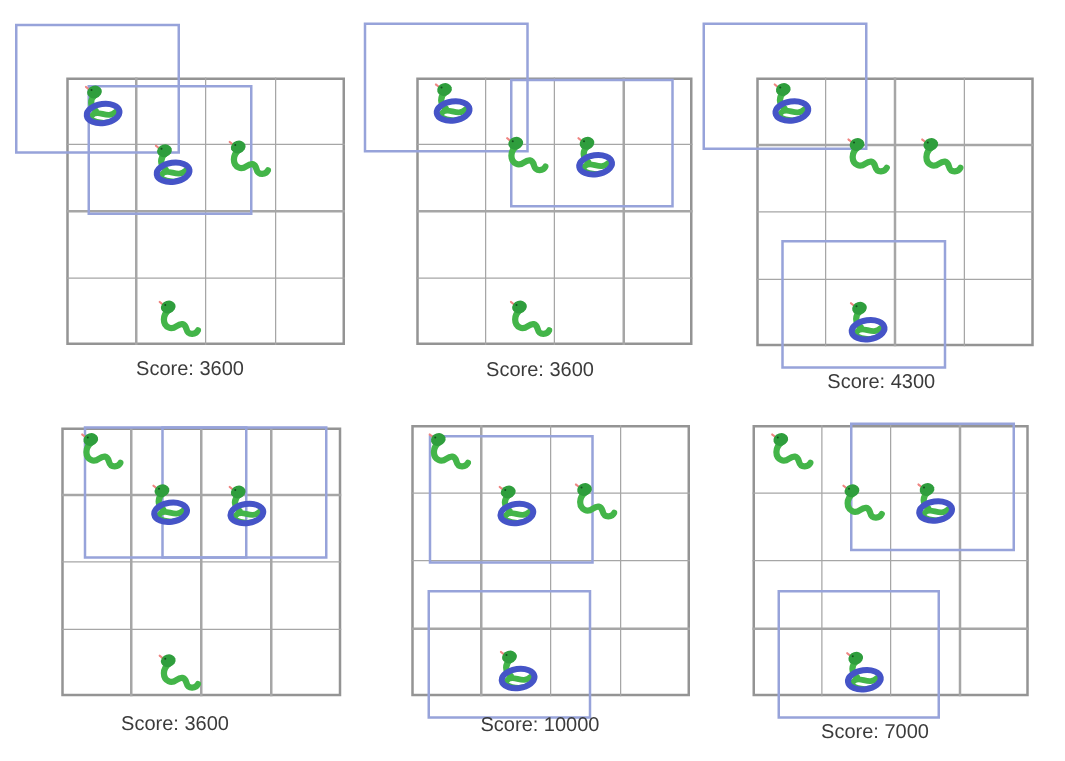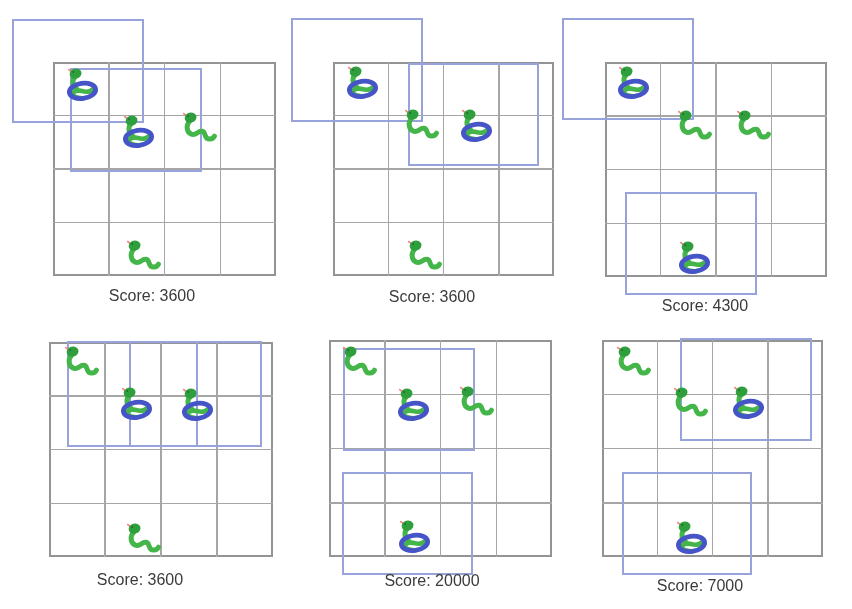--- a/index.html
+++ b/index.html
@@ -257,21 +257,21 @@
       </svg>
       <svg viewBox="0 0 40 40" class="snake" style="left: 394px; top: 517px;">
         <path d="M6.8 4.6 L11 8" stroke="#ef8683" stroke-width="1.8" stroke-linecap="round" fill="none"></path>
         <path d="M14.5 10.5 C9.5 14.5, 10 20, 14.5 23.5" fill="none" stroke="#43b549" stroke-width="5" stroke-linecap="round"></path>
         <path d="M11 29.5 C16 33.5, 26 33.5, 31 29.5" fill="none" stroke="#43b549" stroke-width="3.2" stroke-linecap="round"></path>
         <path d="M11.5 27.5 C16 21.5, 24 31, 30.5 24.5" fill="none" stroke="#43b549" stroke-width="4.6" stroke-linecap="round"></path>
         <ellipse cx="20.5" cy="25.8" rx="13.2" ry="7.6" fill="none" stroke="#4554c7" stroke-width="4.8" transform="rotate(-8 20.5 25.8)"></ellipse>
         <ellipse cx="13.6" cy="8.6" rx="6" ry="5" fill="#2f9e3d" transform="rotate(-18 13.6 8.6)"></ellipse>
         <circle cx="11.2" cy="7" r="0.8" fill="#14501e"></circle>
       </svg>
-      <div class="score" style="left: 432px; top: 581px;">Score: 20000</div>
+      <div class="score" style="left: 432px; top: 581px;">Score: 10000</div>
     </div>
     <div class="panel">
       <div class="grid-box" style="left: 602px; top: 340px; width: 221px; height: 217px;"></div>
       <div class="grid-line-v" style="left: 656.5px; top: 340px; height: 217px;"></div>
       <div class="grid-line-v" style="left: 711.75px; top: 340px; height: 217px;"></div>
       <div class="grid-line-v" style="left: 767px; top: 340px; height: 217px;"></div>
       <div class="grid-line-h" style="left: 602px; top: 393.5px; width: 221px;"></div>
       <div class="grid-line-h" style="left: 602px; top: 447.75px; width: 221px;"></div>
       <div class="grid-line-h" style="left: 602px; top: 502px; width: 221px;"></div>
       <div class="sel-rect" style="left: 680px; top: 338px; width: 132px; height: 103px;"></div>

